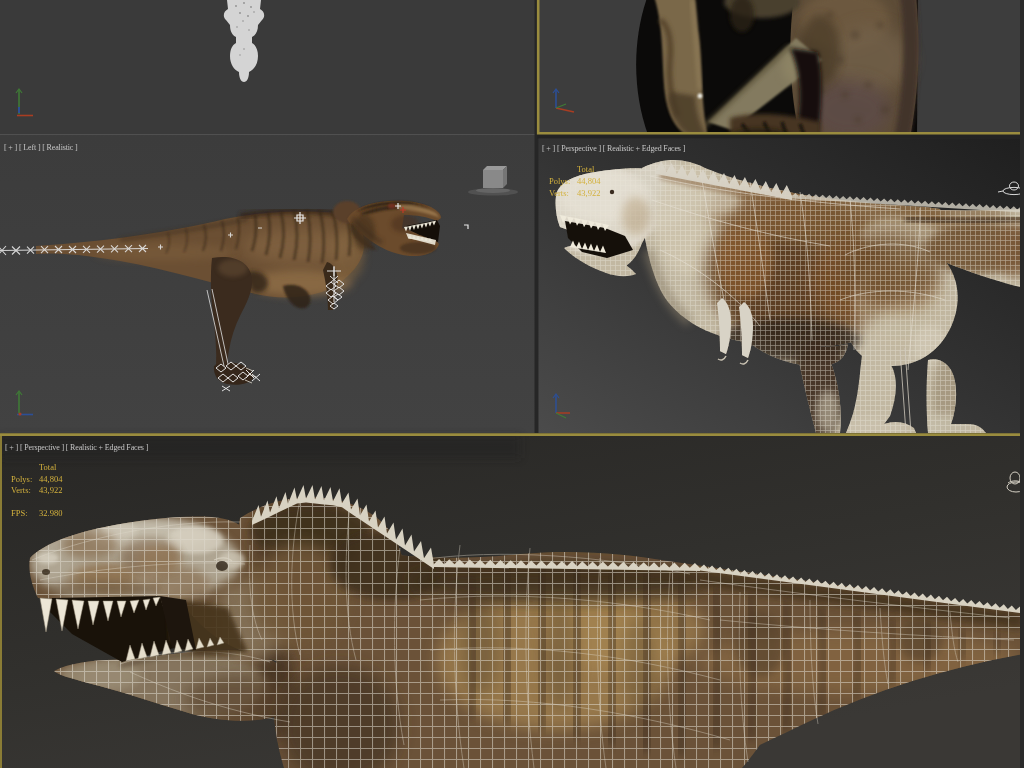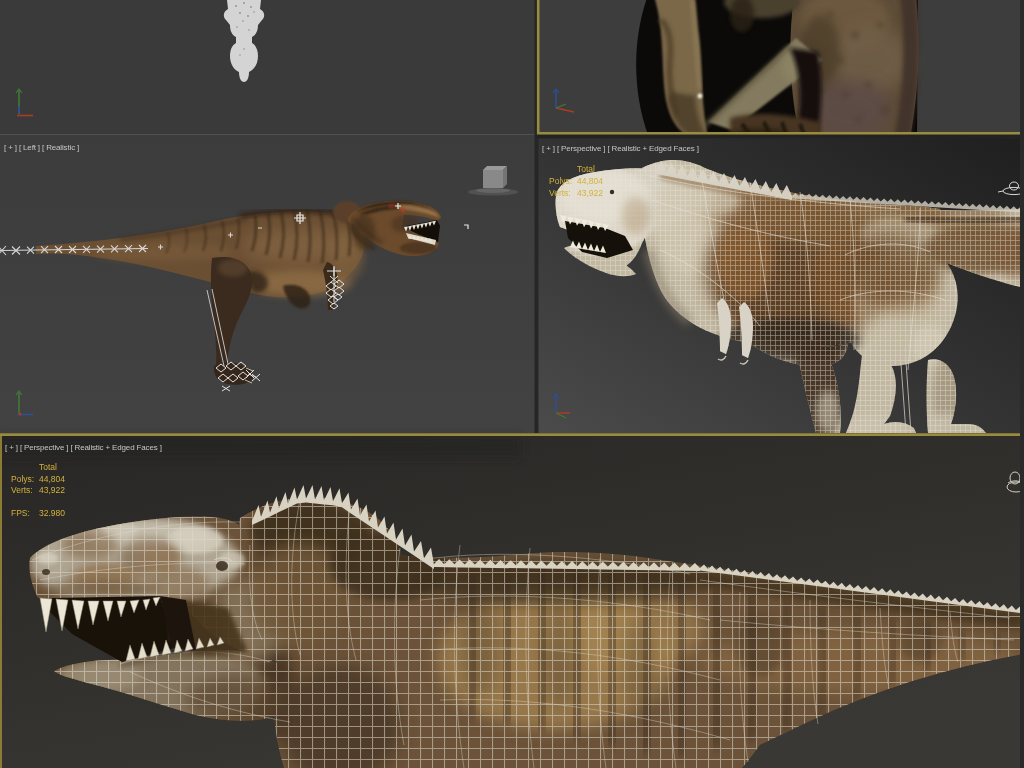--- a/index.html
+++ b/index.html
@@ -1,16 +1,16 @@
 <!DOCTYPE html>
 <html><head>
 <meta charset="utf-8">
 <style>
 html,body{margin:0;padding:0;background:#2a2a2a;}
-.stage{position:relative;width:1020px;height:768px;overflow:hidden;font-family:Liberation Sans, sans-serif;}
+.stage{position:relative;width:1020px;height:768px;overflow:hidden;font-family:Liberation Serif, serif;}
 svg{display:block;}
 </style>
 </head>
 <body>
 <div class="stage">
 <svg width="1024" height="768" viewBox="0 0 1024 768">
 <defs>
 <linearGradient id="bgMR" x1="0" y1="1" x2="1" y2="0">
  <stop offset="0" stop-color="#4b4b4b"></stop>
  <stop offset="0.5" stop-color="#333333"></stop>

